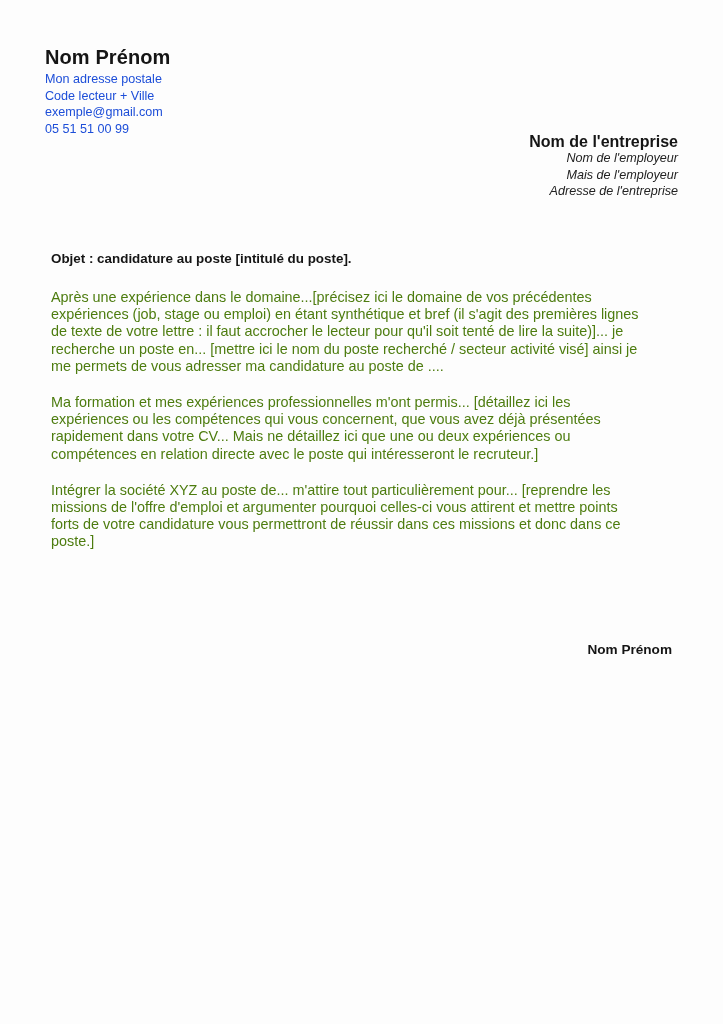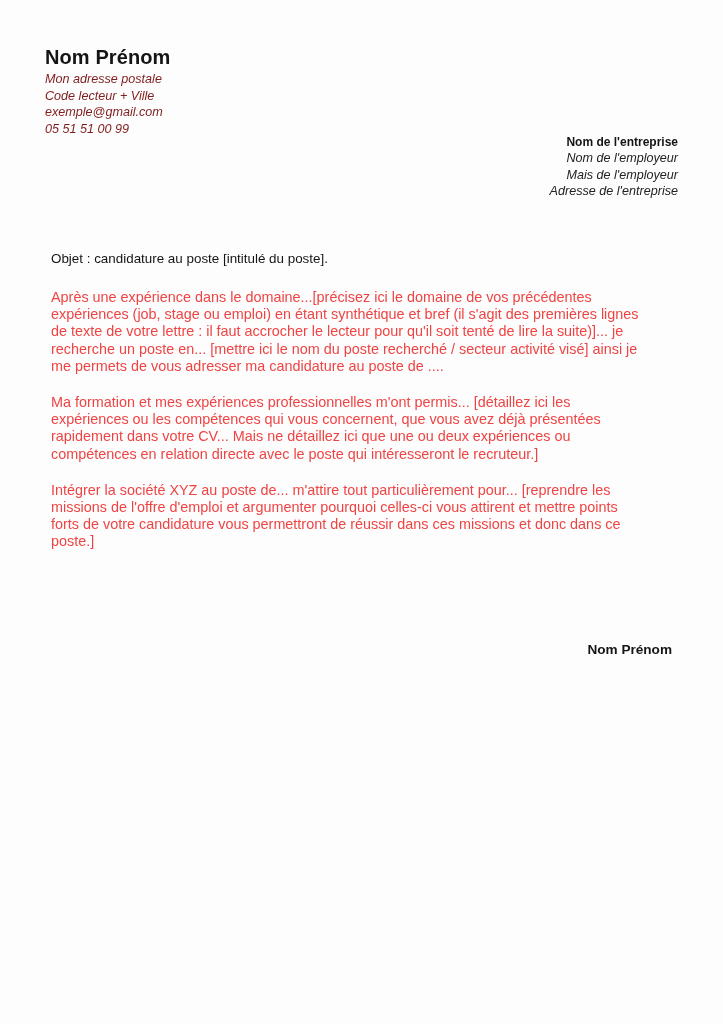--- a/index.html
+++ b/index.html
@@ -24,61 +24,60 @@
       font-size: 20px;
       font-weight: bold;
       line-height: 26px;
       margin: 0 0 1px 0;
       color: #151515;
       letter-spacing: 0.1px;
     }
     .sender-line {
       font-size: 12.6px;
       line-height: 16.6px;
-      color: #7f1d1d;
-      font-style: italic;
+      color: #1d4ed8;
     }
     .recipient {
       position: absolute;
       right: 45px;
       top: 134px;
       text-align: right;
     }
     .recipient-company {
-      font-size: 12px;
+      font-size: 16px;
       line-height: 16.4px;
       font-weight: bold;
       color: #151515;
     }
     .recipient-line {
       font-size: 12.6px;
       line-height: 16.4px;
       color: #222;
       font-style: italic;
     }
     .subject {
       position: absolute;
       left: 51px;
       top: 250px;
       font-size: 13.4px;
-      font-weight: normal;
+      font-weight: bold;
       line-height: 18px;
       color: #151515;
     }
     .body-text {
       position: absolute;
       left: 51px;
       top: 289px;
       width: 630px;
     }
     .para {
       font-size: 14.4px;
       line-height: 17.2px;
       margin: 0 0 19px 0;
-      color: #ef4444;
+      color: #4d7c0f;
       white-space: pre-line;
     }
     .signature {
       position: absolute;
       right: 51px;
       top: 641px;
       font-size: 13.6px;
       font-weight: bold;
       line-height: 18px;
       color: #151515;

